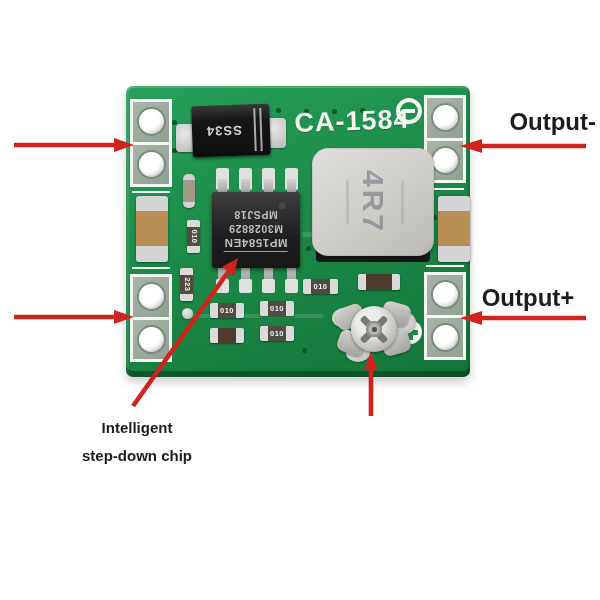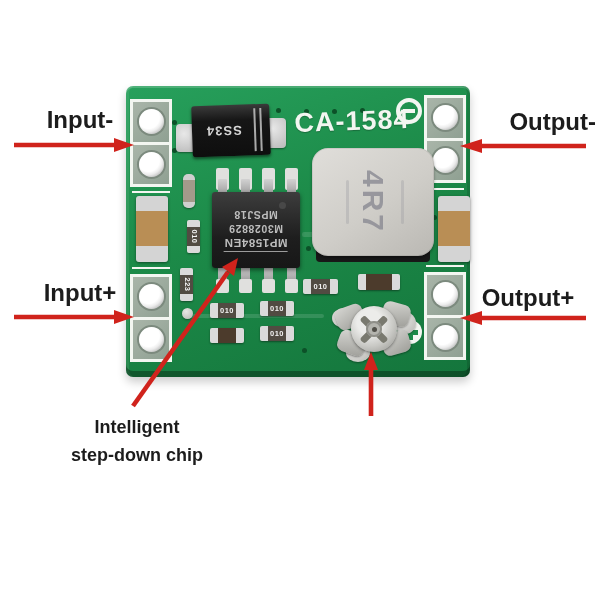--- a/index.html
+++ b/index.html
@@ -84,21 +84,21 @@
   .pot .dial{position:absolute;left:15px;top:8px;width:46px;height:46px;border-radius:50%;
        background:radial-gradient(circle at 40% 35%,#ececea 0 30%,#c8c8c4 60%,#8e8e89 100%);
        box-shadow:0 1px 3px rgba(0,0,0,.45);}
   .pot .slot{position:absolute;left:50%;top:50%;width:34px;height:7px;margin:-3.5px 0 0 -17px;border-radius:3px;background:#79796f;}
   .pot .hub{position:absolute;left:50%;top:50%;width:16px;height:16px;margin:-8px 0 0 -8px;border-radius:50%;
        background:#b4b4ae;box-shadow:inset 0 0 0 2px #8f8f89;}
   .pot .hub::after{content:"";position:absolute;left:50%;top:50%;width:5px;height:5px;margin:-2.5px 0 0 -2.5px;border-radius:50%;background:#504e48;}
   
   .callout{position:absolute;font-weight:bold;color:var(--ink,#1c1c1c);text-align:center;}
   .side-label{font-size:24px;}
-  .multi-label{font-size:18px;line-height:27.5px;}
+  .multi-label{font-size:15px;line-height:27.5px;}
   .pot-label{font-size:22.5px;line-height:27px;}
   .arrows{position:absolute;left:0;top:0;pointer-events:none;}
   .arrow-line{stroke:var(--accent_red,#d0231c);stroke-width:4.6px;}
   .arrow-head{fill:var(--accent_red,#d0231c);}
 </style>
 </head>
 <body>
 
 <div class="canvas">
 
@@ -251,22 +251,20 @@
     <line class="arrow-line" x1="586" y1="146" x2="476" y2="146"></line>
     <polygon class="arrow-head" points="460,146 482,139 482,153"></polygon>
     <line class="arrow-line" x1="586" y1="318" x2="476" y2="318"></line>
     <polygon class="arrow-head" points="460,318 482,311 482,325"></polygon>
     <line class="arrow-line" x1="133" y1="406" x2="228" y2="272"></line>
     <polygon class="arrow-head" points="238,258 234,276 222,267"></polygon>
     <line class="arrow-line" x1="371" y1="416" x2="371" y2="366"></line>
     <polygon class="arrow-head" points="371,352 364,370 378,370"></polygon>
   </svg>
 
-  <div class="callout side-label" style="left:10px;top:106px;width:140px;"><span>Input-</span></div>
-  <div class="callout side-label" style="left:10px;top:279px;width:140px;"><span>Input+</span></div>
   <div class="callout side-label" style="left:456px;top:108px;width:140px;text-align:right;"><span>Output-</span></div>
   <div class="callout side-label" style="left:458px;top:284px;width:140px;"><span>Output+</span></div>
 
   <div class="callout multi-label" style="left:28px;top:414px;width:218px;">
     <span style="display:block;">Intelligent</span>
     <span style="display:block;">step-down chip</span>
   </div>
 
 
 </div>

